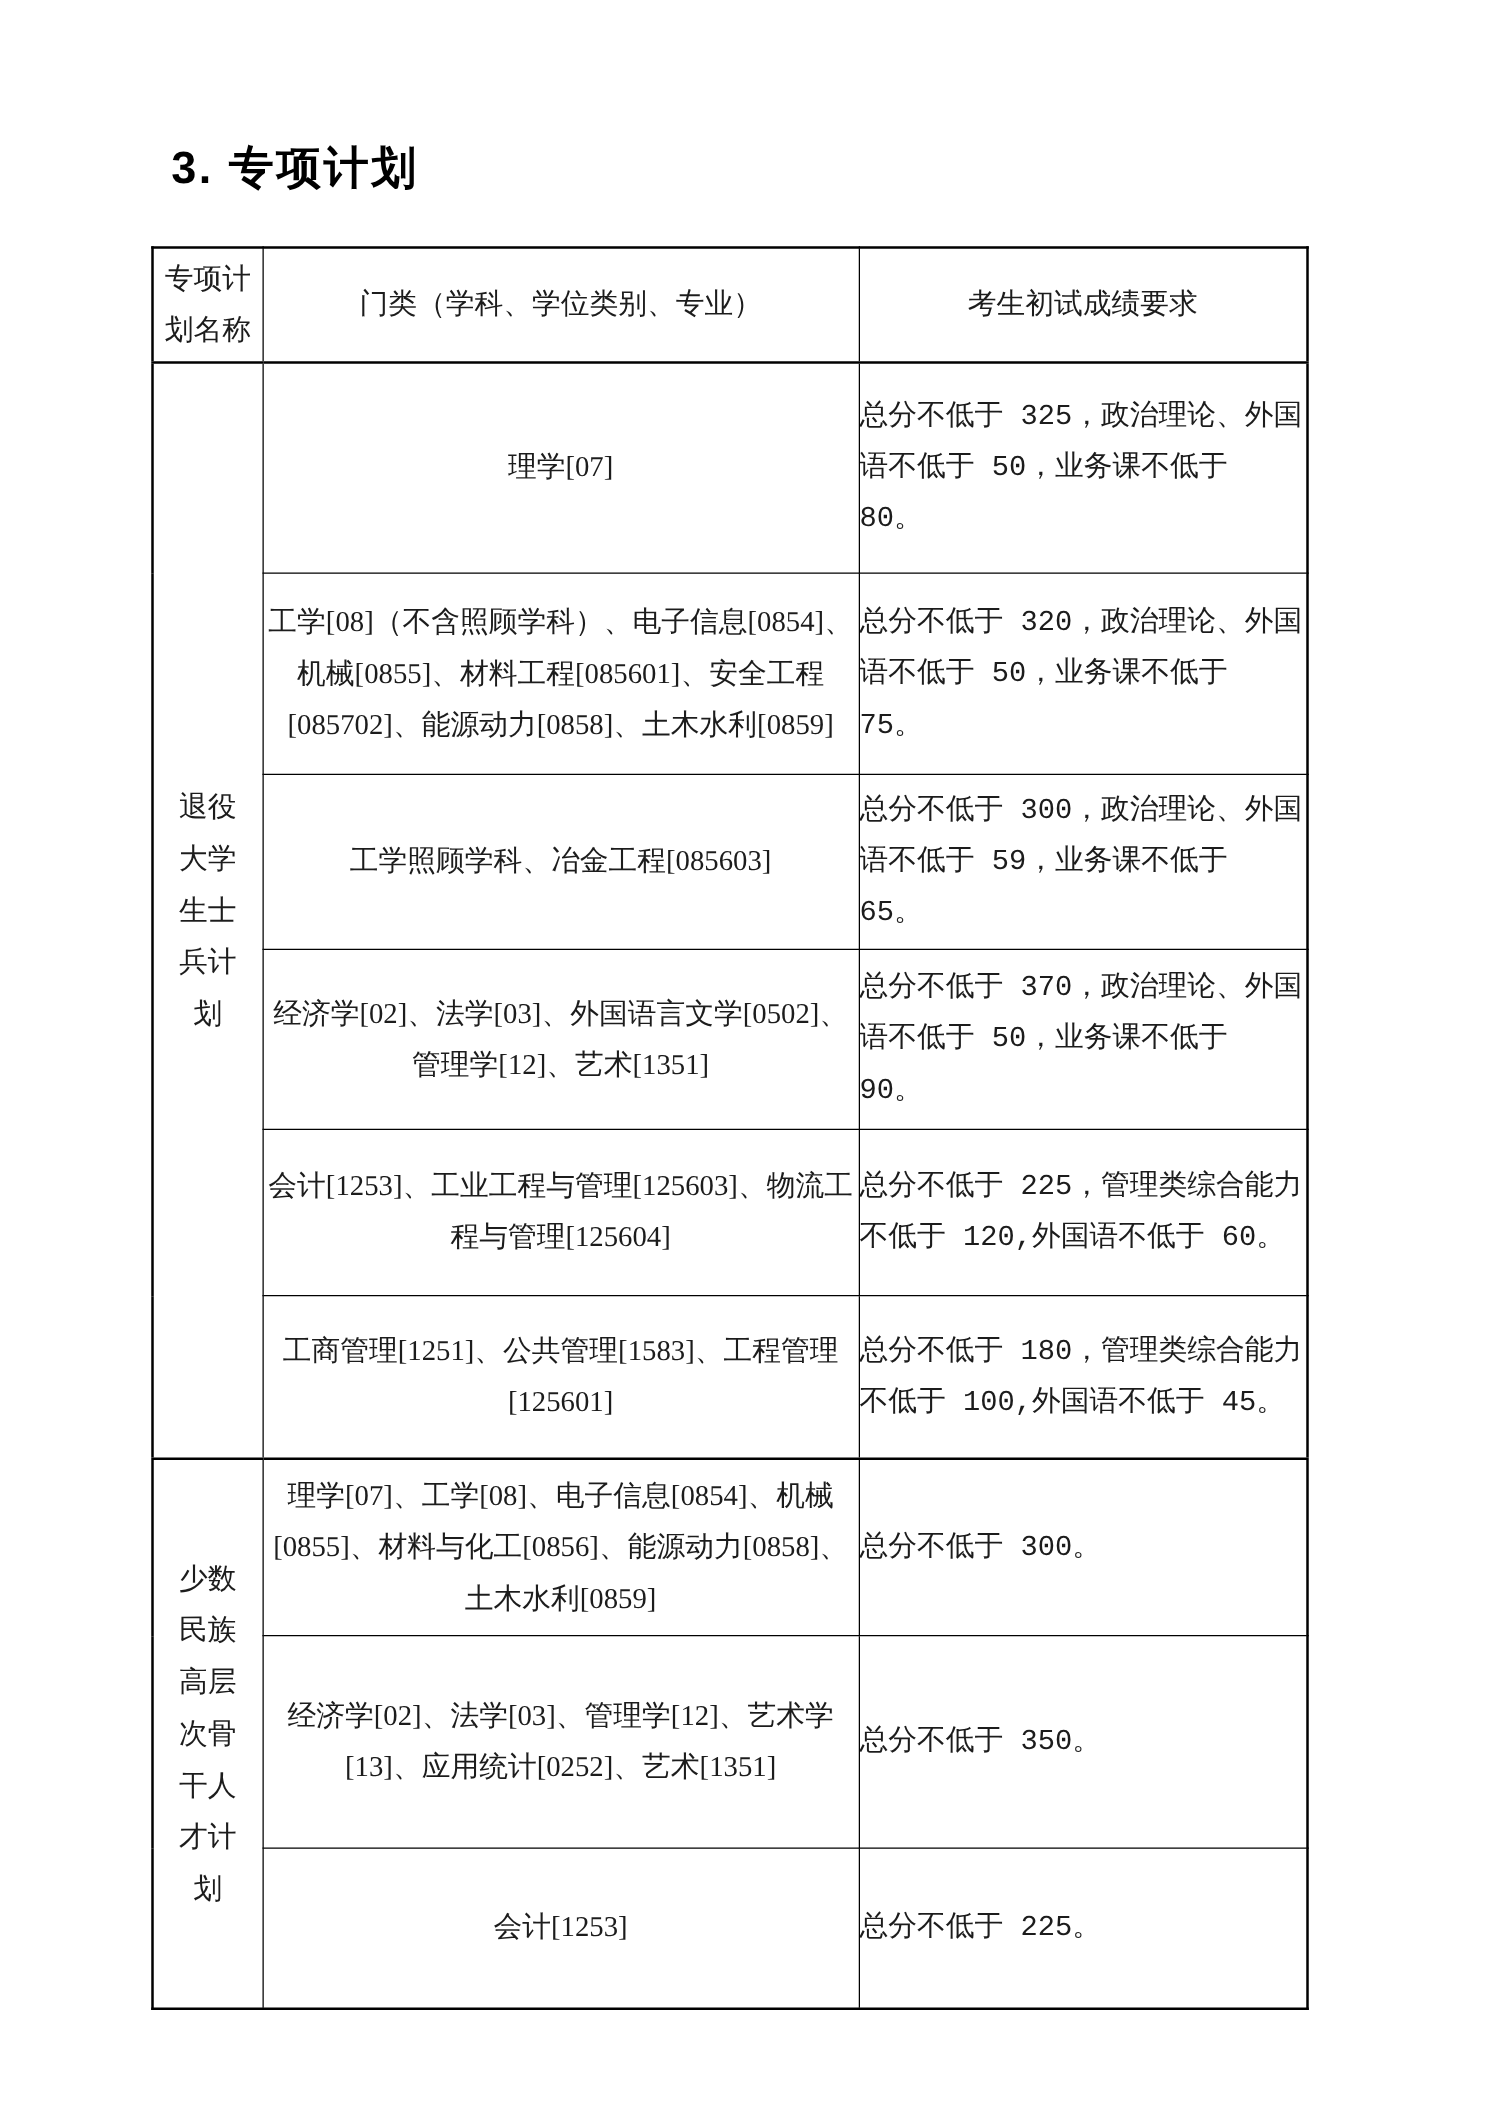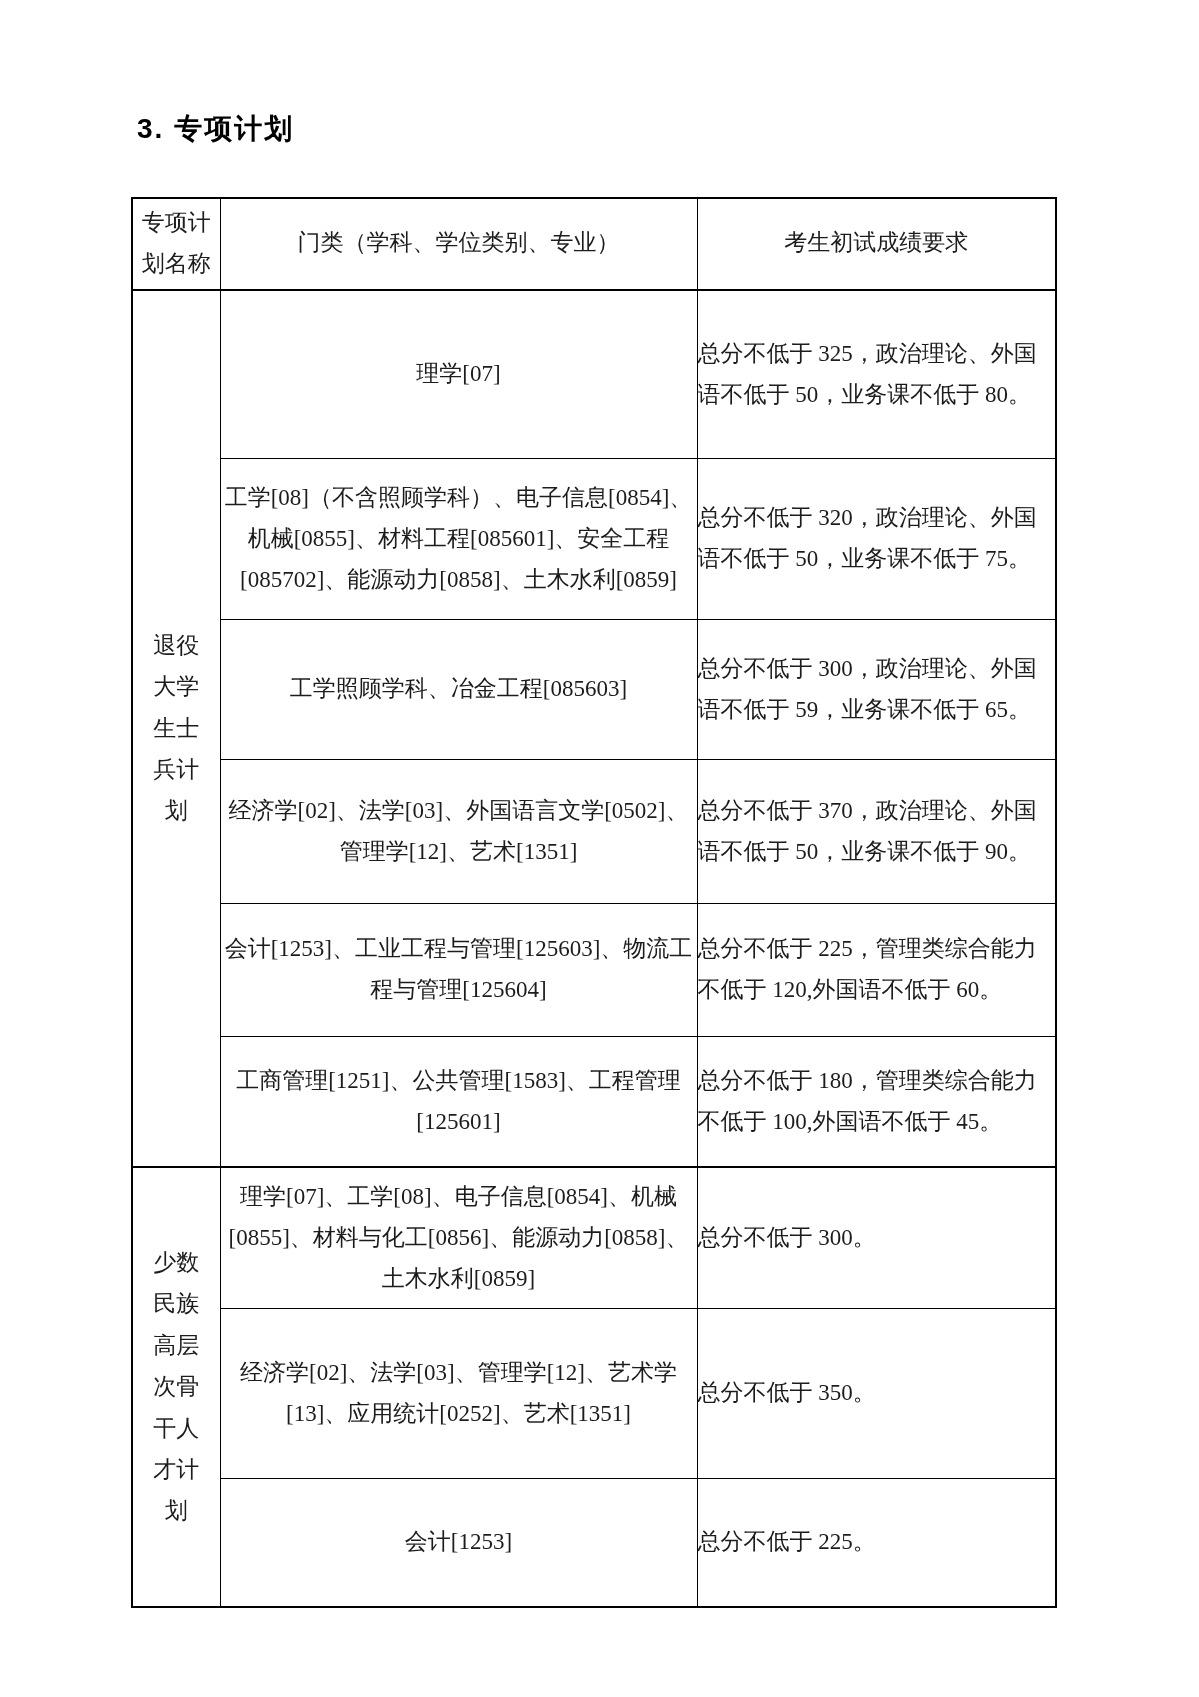--- a/index.html
+++ b/index.html
@@ -8,28 +8,28 @@
     background:#ffffff;
     position:relative;
     font-family:"Liberation Serif","DejaVu Serif",serif;
     color:#1c1c1c;
   }
   .title {
     position:absolute;
     left:137px; top:110px;
     font-family:"Liberation Sans","DejaVu Sans",sans-serif;
     font-weight:700;
-    font-size:28px;
+    font-size:36px;
     color:#000;
     letter-spacing:2px;
     white-space:nowrap;
   }
   table.doc-table {
     position:absolute;
-    left:131px; top:197px;
+    left:121px; top:197px;
     width:924px;
     border-collapse:collapse;
     table-layout:fixed;
     border:2.5px solid #000;
   }
   .doc-table col.c1 { width:88px; }
   .doc-table col.c2 { width:477px; }
   .doc-table col.c3 { width:359px; }
   .doc-table th, .doc-table td {
     border:1.5px solid #000;
@@ -37,21 +37,21 @@
     font-weight:normal;
     line-height:1.78;
     vertical-align:middle;
     padding:0;
     overflow:hidden;
   }
   .doc-table thead th { border-bottom:2.5px solid #000; text-align:center; padding:4px 2px; }
   .doc-table tr.group-start > td { border-top:2.5px solid #000;margin-top:31px; }
   .head-plan { padding:4px 8px; }
   .cat-cell  { text-align:center; padding:8px 4px 8px 5px; }
-  .req-cell  { text-align:left; padding:8px 8px 8px 12px; }
+  .req-cell  { text-align:left; padding:8px 8px 8px 12px;font-family:Liberation Mono, monospace; }
   .group-cell { text-align:center; vertical-align:middle; }
   .group-cell .vlabel {
     width:48px;
     margin:0 auto;
     line-height:1.8;
     word-break:break-all;
     overflow-wrap:anywhere;
     text-align:center;
   }
 </style>

